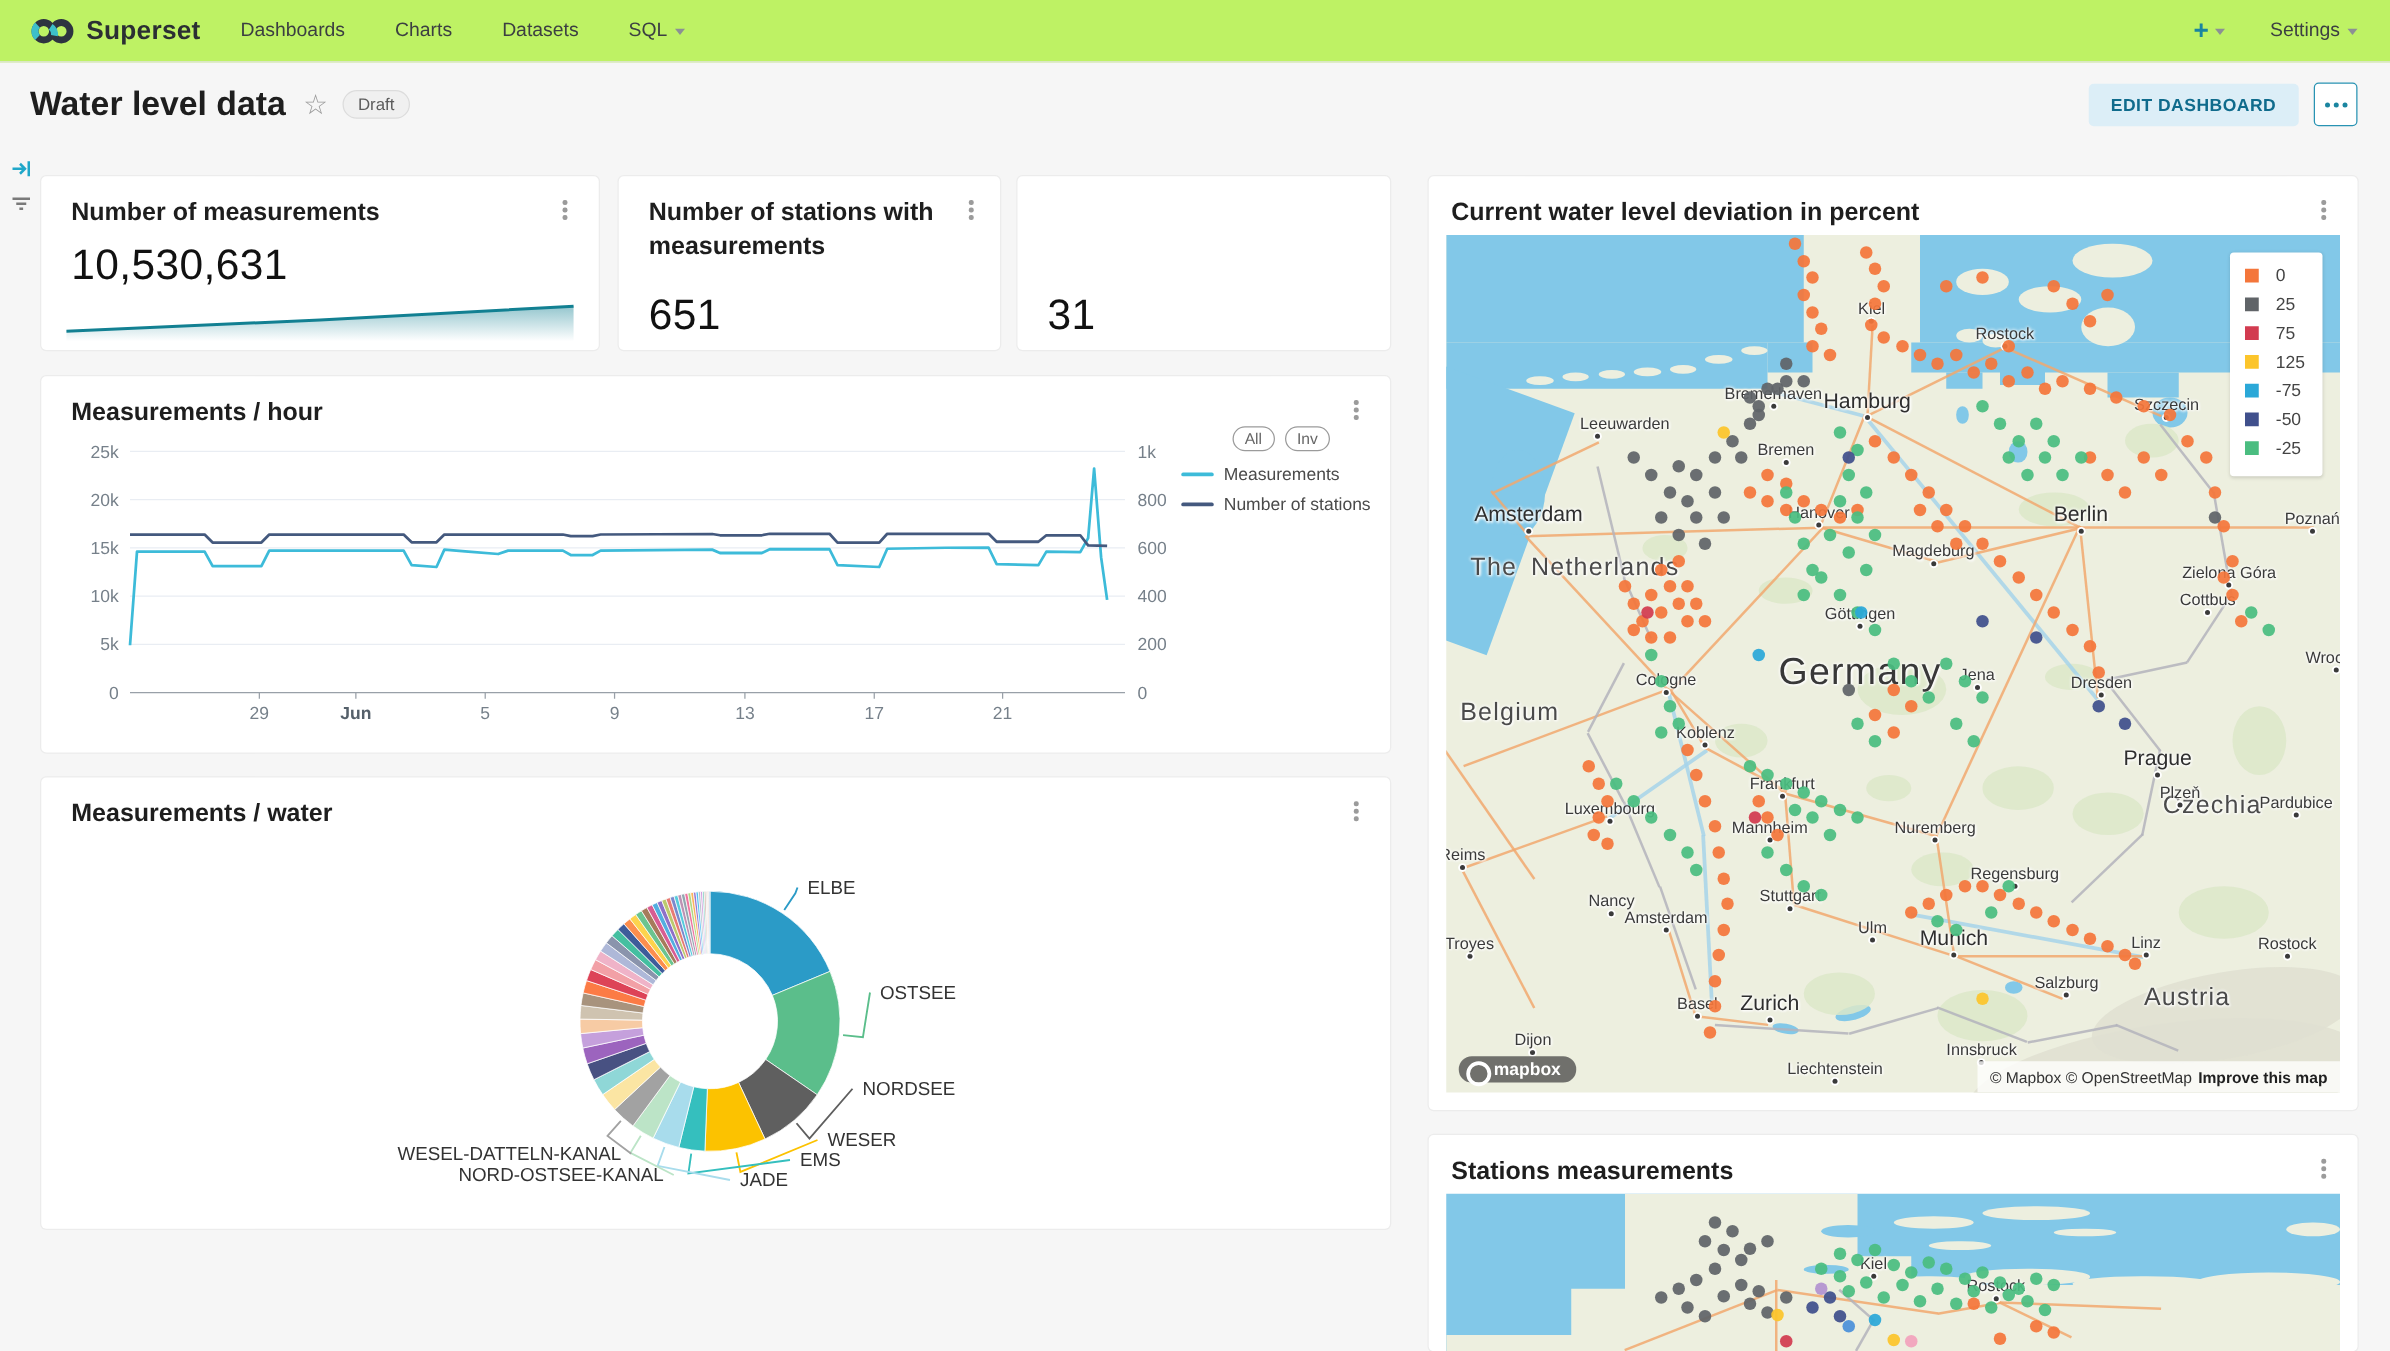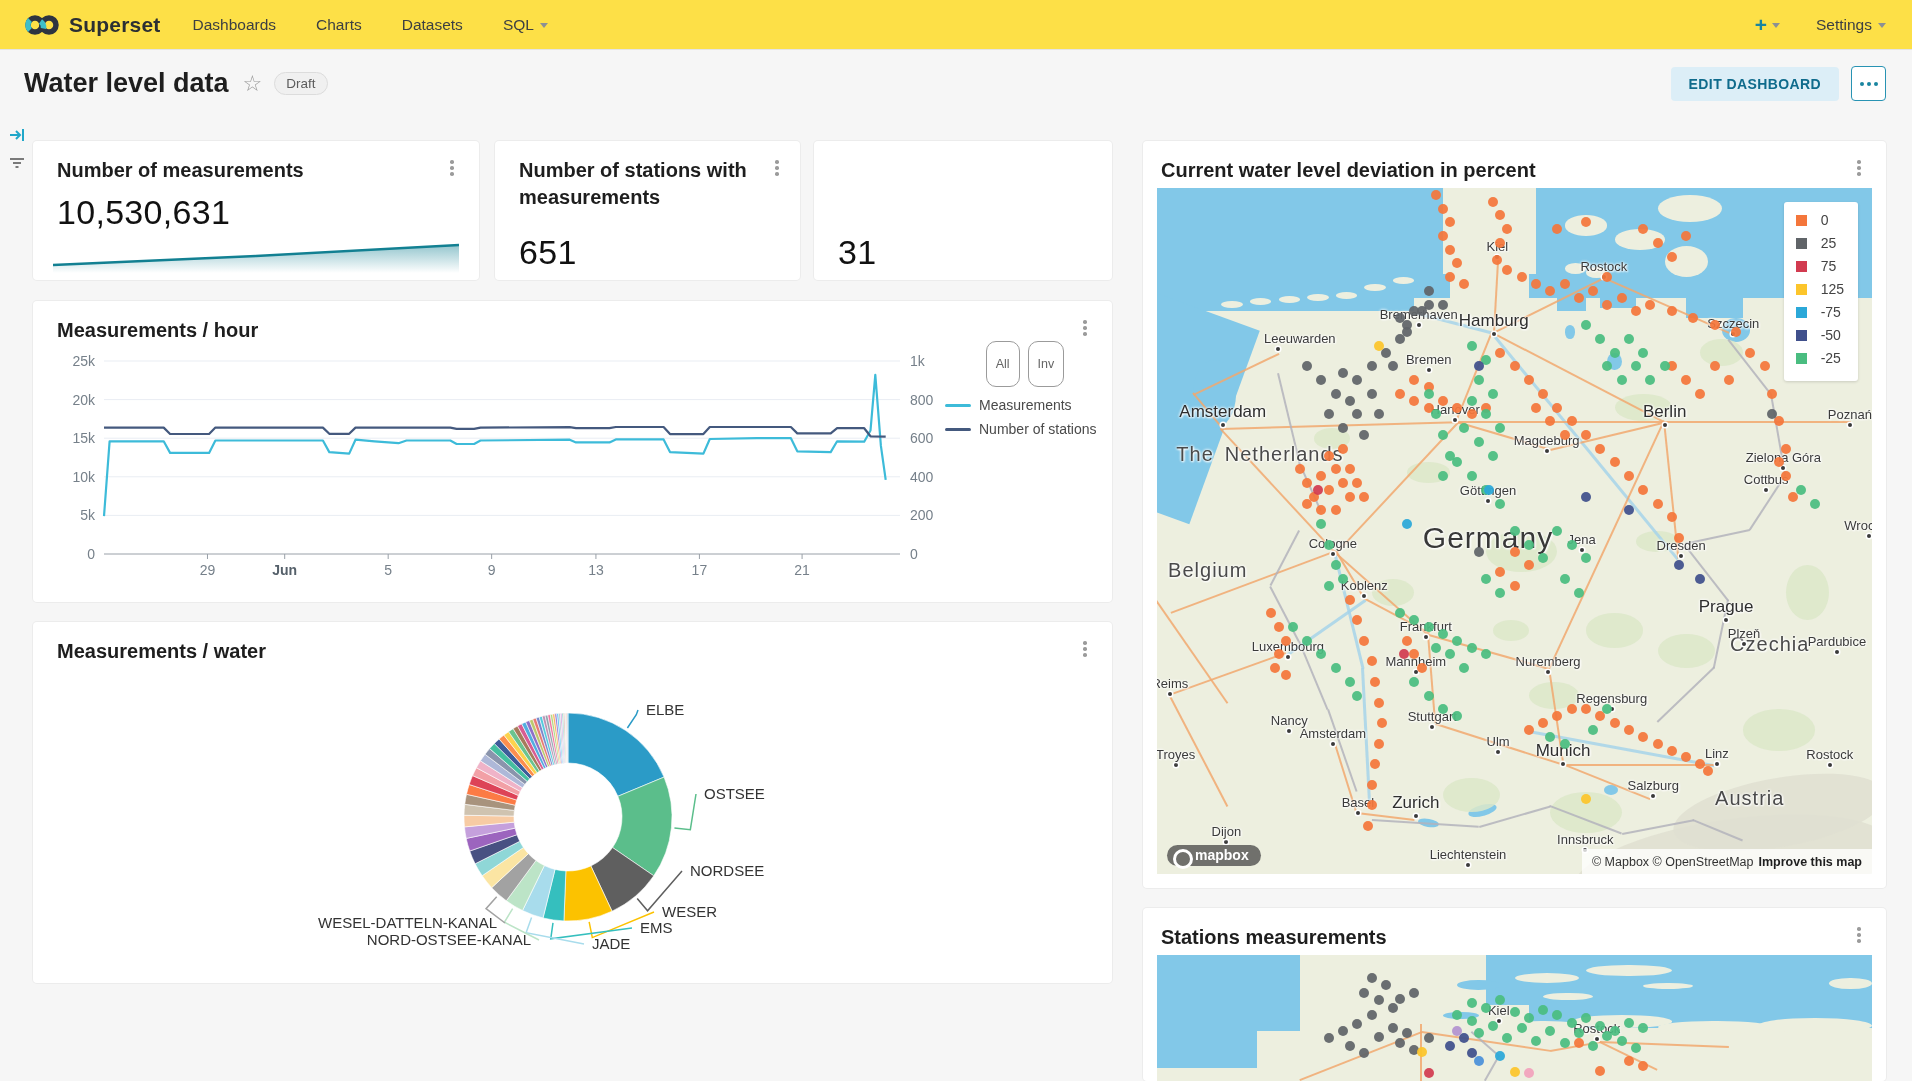--- a/index.html
+++ b/index.html
@@ -1,21 +1,21 @@
 <!DOCTYPE html>
 <html><head>
 <meta charset="utf-8">
 <style>
   * { margin:0; padding:0; box-sizing:border-box; }
   html,body { width:1912px; height:1081px; overflow:hidden; background:#F6F6F6;
     font-family:"Liberation Sans","DejaVu Sans",sans-serif; }
   #stage { position:absolute; width:1912px; height:1081px; overflow:hidden; }
 
   
-  .nav { position:absolute; left:0; top:0; width:1912px; height:50px; background:#fde047;
+  .nav { position:absolute; left:0; top:0; width:1912px; height:50px; background:#bef264;
     border-bottom:1px solid #E4E4E4; display:flex; align-items:center; z-index:50; }
   .brand { display:flex; align-items:center; gap:9px; margin-left:24px; }
   .brand-name { font-size:21px; font-weight:bold; color:#2B2F33; letter-spacing:.2px; }
   .nav-items { display:flex; margin-left:32px; gap:40px; }
   .nav-item { font-size:15.5px; color:#3C3F42; cursor:pointer; display:flex; align-items:center; gap:6px;}
   .caret { width:0; height:0; border-left:4.5px solid transparent; border-right:4.5px solid transparent;
     border-top:5.5px solid #8C9094; margin-top:2px; }
   .nav-right { margin-left:auto; margin-right:26px; display:flex; align-items:center; gap:36px; }
   .nav-plus { font-size:21px; color:#1A85A0; font-weight:bold; display:flex; align-items:center; gap:5px; cursor:pointer;}
   .nav-settings { font-size:15.5px; color:#3C3F42; display:flex; align-items:center; gap:6px; cursor:pointer;}
@@ -43,21 +43,21 @@
   .card-title { font-size:20px; font-weight:bold; color:#1E1E1E; line-height:1.35; }
   .kebab { margin-left:auto; width:18px; height:22px; display:flex; align-items:center; justify-content:center; cursor:pointer;}
   .kebab span { width:3.5px; height:3.5px; border-radius:50%; background:#9B9B9B;
     box-shadow:0 -6px 0 #9B9B9B, 0 6px 0 #9B9B9B; display:block;}
   .kpi-value { position:absolute; left:24px; top:52px; font-size:34px; color:#111; letter-spacing:.3px;}
   .kpi-value.lower { top:92px; }
 
   
   .lc-legend { position:absolute; left:912px; top:40px; width:160px; }
   .lc-pills { display:flex; gap:8px; justify-content:center; margin-bottom:10px;}
-  .lc-pill { border:1px solid #9B9B9B; border-radius:10px; color:#666; font-size:12.5px; padding:15px 9px; cursor:pointer;}
+  .lc-pill { border:1px solid #9B9B9B; border-radius:10px; color:#666; font-size:12.5px; padding:2px 9px; cursor:pointer;}
   .lc-entry { display:flex; align-items:center; gap:8px; margin-bottom:8px; cursor:pointer;}
   .lc-swatch { width:26px; height:3px; border-radius:2px; }
   .lc-label { font-size:14px; color:#4A4A4A; }
 
   
   .map { position:absolute; overflow:hidden; background:#EDEFDF; }
   .map .shape { position:absolute; }
   .w { background:#82C8E8; } .l { background:#EDEFDF; } .f { background:#DCE8C9; opacity:.85;}
   .alp { background:#E0E0D1; opacity:.9;}
   .mline { position:absolute; transform-origin:0 0; }

